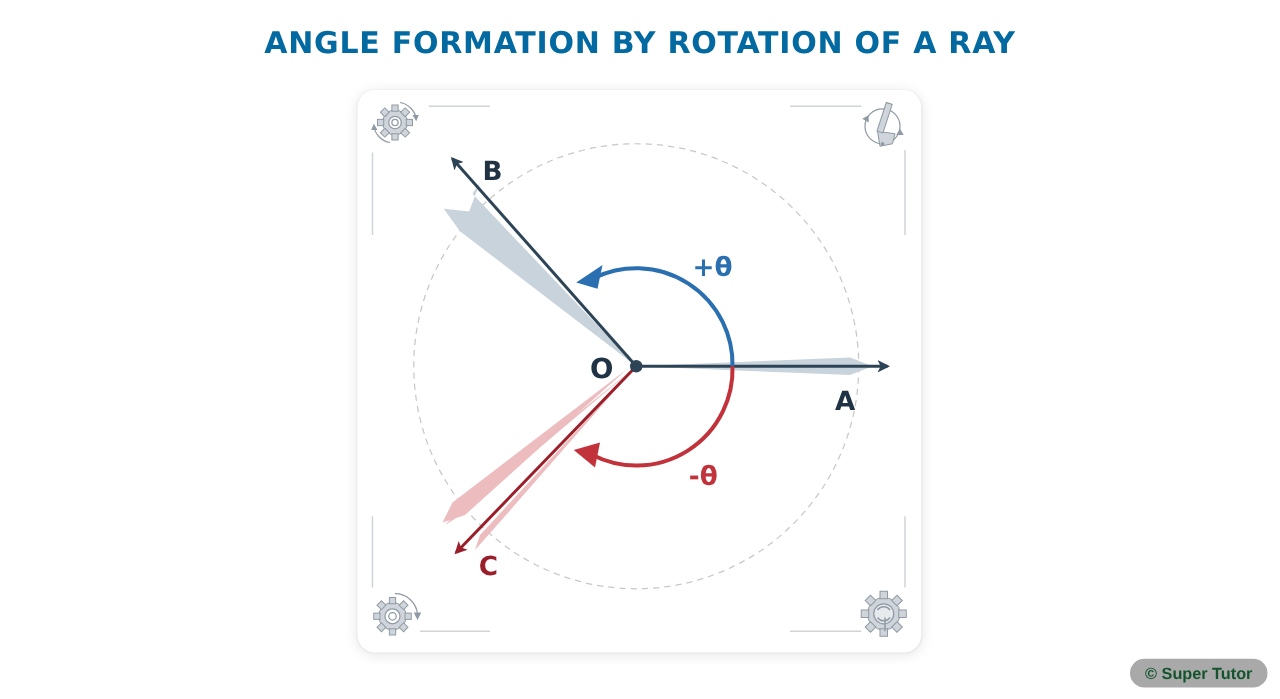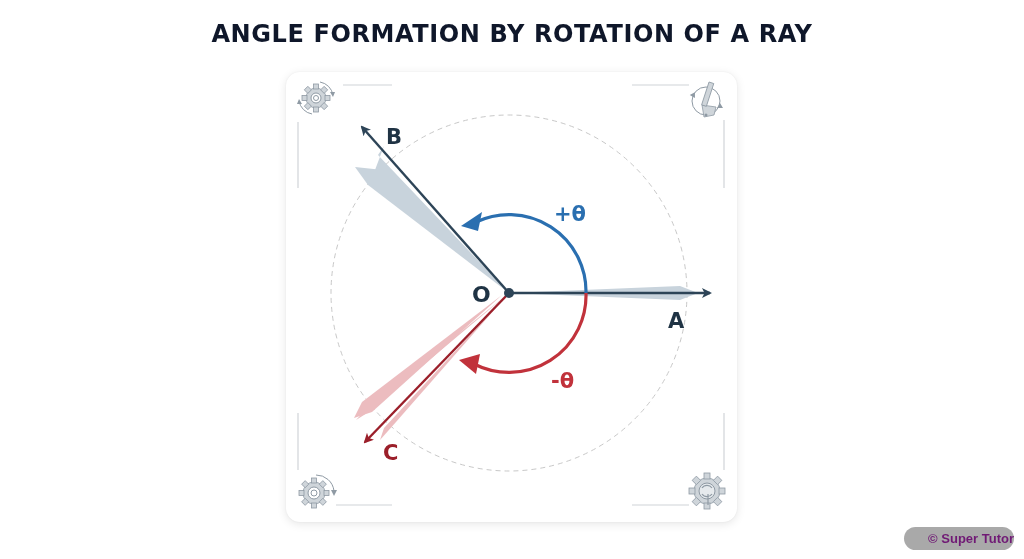--- a/index.html
+++ b/index.html
@@ -3,34 +3,34 @@
 <meta charset="utf-8">
 <style>
   html, body { margin:0; padding:0; }
   body {
     width:1024px; height:559px; overflow:hidden; position:relative;
     background:#ffffff;
     font-family:"Liberation Sans", "DejaVu Sans", sans-serif;
   }
   .title {
     position:absolute; left:0; top:20px; width:1024px; text-align:center;
-    font-size:24px; font-weight:600; letter-spacing:0.6px; color:#0f172a;
+    font-size:24px; font-weight:600; letter-spacing:0.6px; color:#0369a1;
     font-family:"DejaVu Sans", "Liberation Sans", sans-serif;
   }
   .card {
     position:absolute; left:286px; top:72px; width:451px; height:450px;
     background:#ffffff; border-radius:14px;
     box-shadow:0 2px 10px rgba(0,0,0,0.10), 0 0 2px rgba(0,0,0,0.06);
   }
   svg.diagram { position:absolute; left:0; top:0; }
   .lbl { font-family:"DejaVu Sans", "Liberation Sans", sans-serif; font-weight:600; }
   .watermark {
     position:absolute; left:904px; top:527px; width:110px; height:23px;
-    border-radius:12px; background:#a9a9a9; color:#701a75;
-    font-size:13px; font-weight:700; line-height:23px; text-align:right;
+    border-radius:12px; background:#a9a9a9; color:#14532d;
+    font-size:13px; font-weight:700; line-height:23px; text-align:center;
   }
 </style>
 </head>
 <body>
 
 <div class="title">ANGLE FORMATION BY ROTATION OF A RAY</div>
 
 <div class="card"></div>
 
 <svg class="diagram" width="1024" height="559" viewBox="0 0 1024 559">

